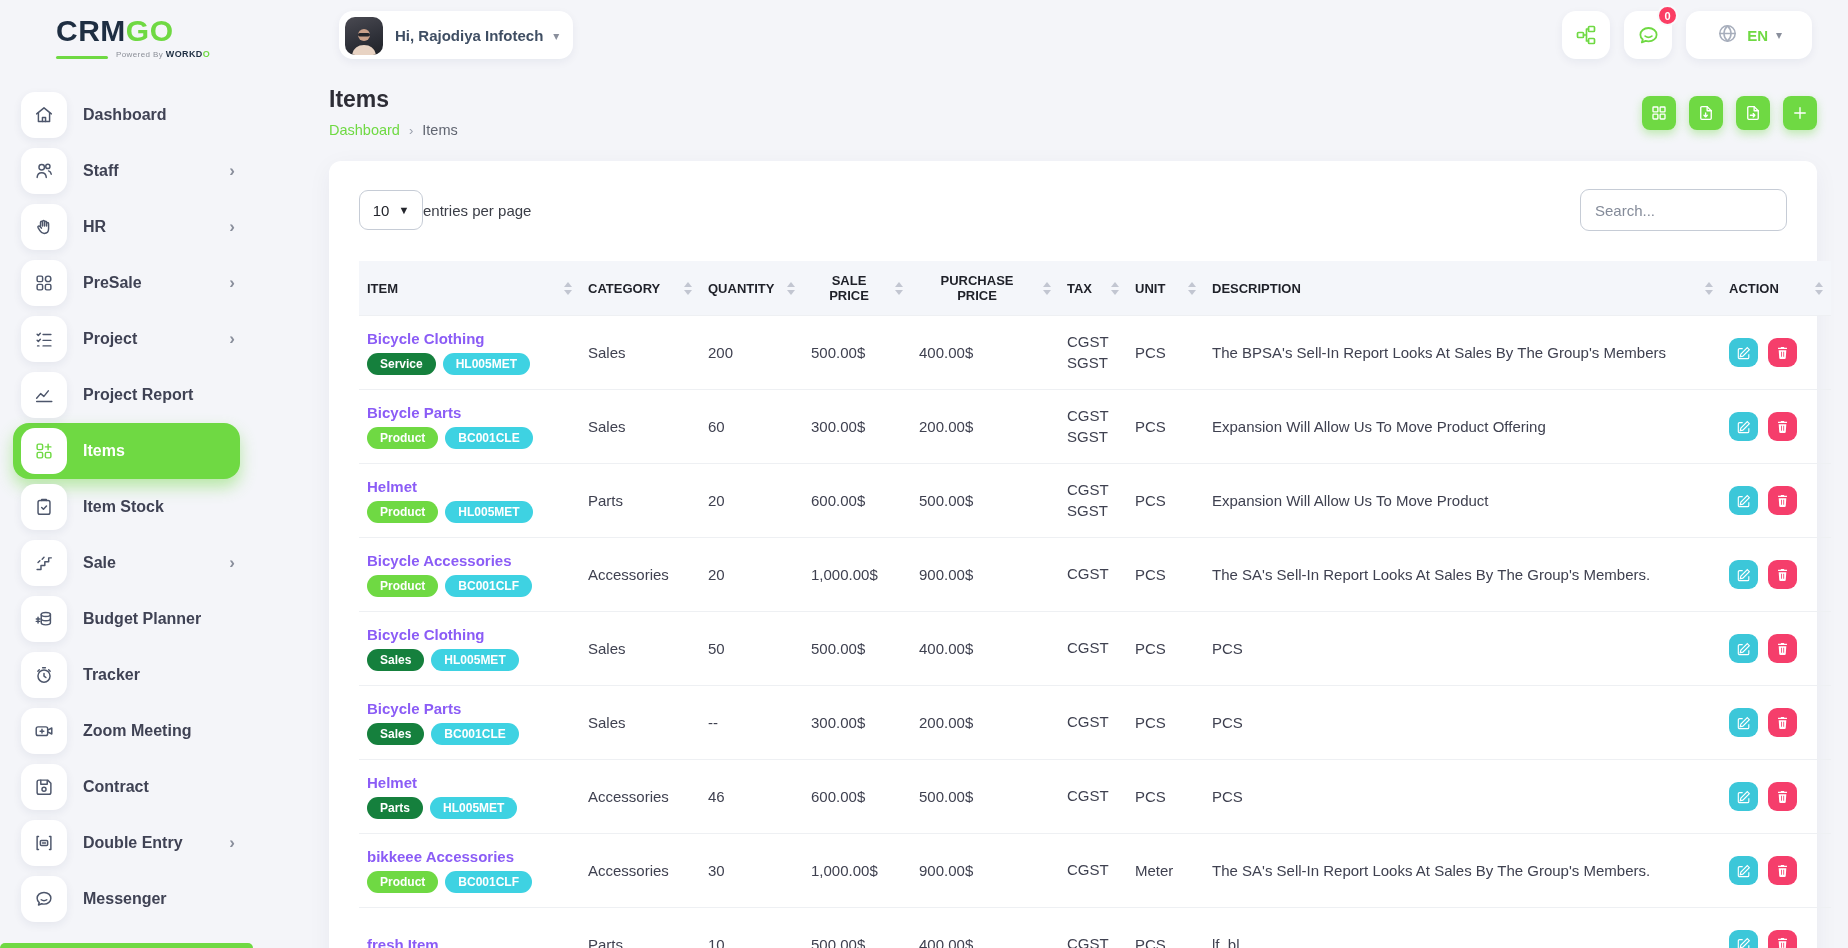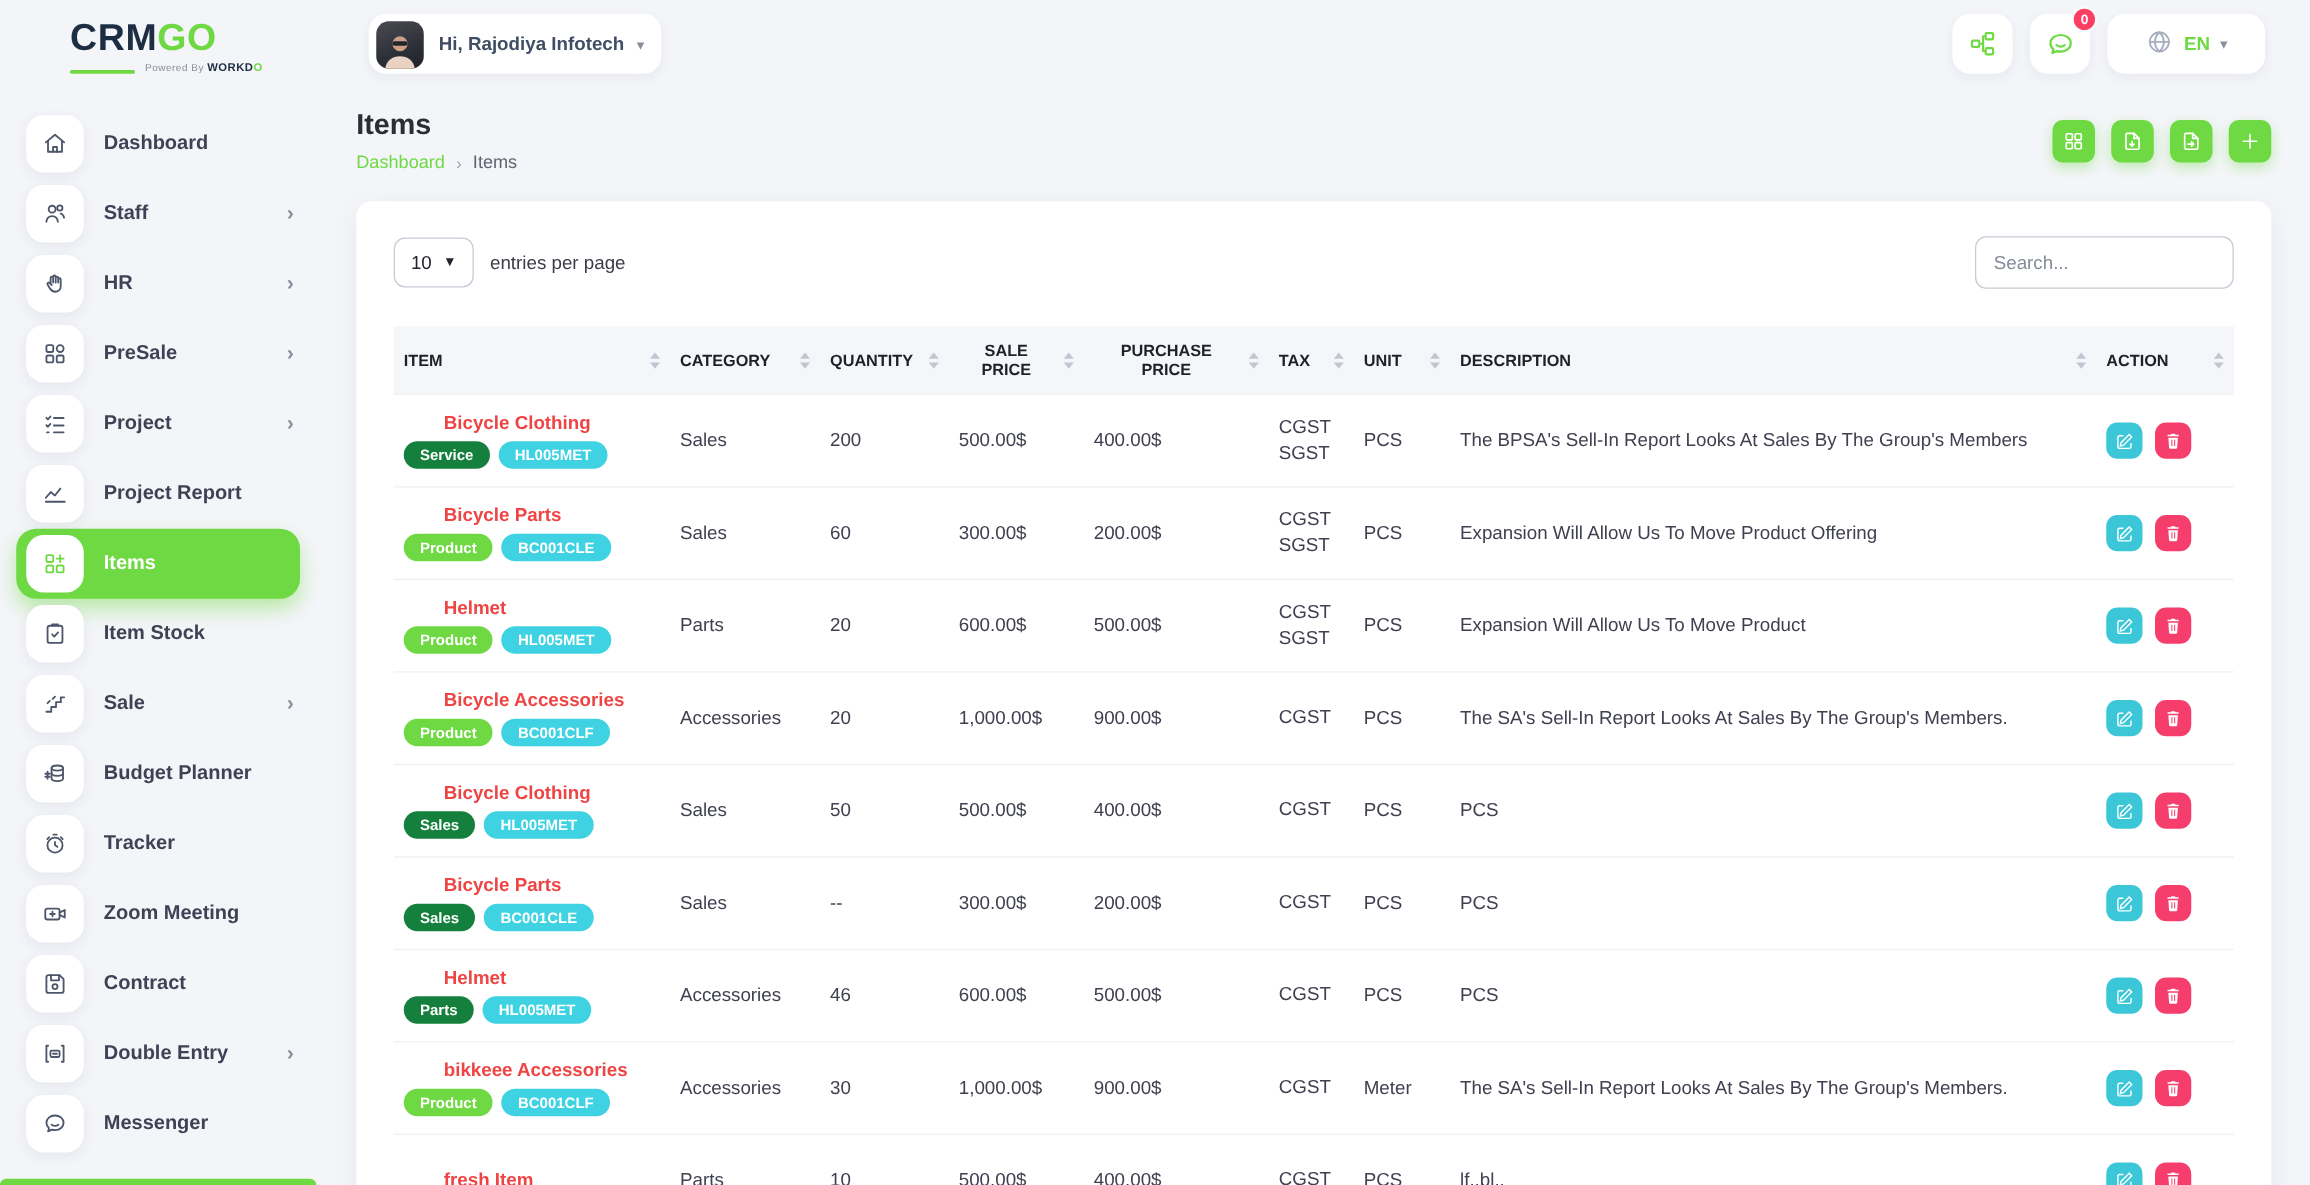--- a/index.html
+++ b/index.html
@@ -1,18 +1,18 @@
 <!DOCTYPE html>
 <html><head>
 <meta charset="utf-8">
 <style>
   * { margin:0; padding:0; box-sizing:border-box; }
   html,body { width:1848px; height:948px; overflow:hidden; }
   body { font-family:"Liberation Sans","DejaVu Sans",sans-serif; background:#f4f5f9; color:#3f4150; }
-  .app { position:relative; width:1848px; height:948px; display:flex; }
+  .app { position:relative; width:1848px; height:948px; display:flex;gap:44px; }
 
   
   .sidebar { position:relative; width:253px; flex:none; height:100%; background:#f4f5f9; }
   .logo-block { padding:16px 0 0 56px; }
   .logo-line1 { font-size:30px; font-weight:800; letter-spacing:.5px; line-height:30px; }
   .logo-crm { color:#1e2e42; }
   .logo-go { color:#6fd943; }
   .logo-line2 { display:flex; align-items:flex-end; margin-top:3px; }
   .logo-bar { width:52px; height:3px; background:#6fd943; border-radius:2px; margin-right:8px; }
   .powered { font-size:8px; color:#8b8f98; letter-spacing:.4px; }
@@ -54,34 +54,34 @@
   .bc-sep { color:#9aa0ac; font-size:13px; }
   .bc-current { color:#606571; }
   .page-actions { display:flex; gap:13px; margin-top:10px; }
   .pa-btn { width:34px; height:34px; border:none; border-radius:8px; background:#6fd943; display:flex; align-items:center; justify-content:center; cursor:pointer; box-shadow:0 4px 10px rgba(111,217,67,.4); }
   .pa-btn svg { stroke:#fff; fill:none; stroke-width:1.8; stroke-linecap:round; stroke-linejoin:round; }
 
   .card { margin-top:23px; background:#fff; border-radius:12px; box-shadow:0 6px 24px rgba(30,40,80,.05); padding:28px 30px 40px 30px; }
   .card-controls { display:flex; align-items:center; }
   .entries-select { width:64px; height:40px; border:1px solid #c6ccd6; border-radius:9px; display:flex; align-items:center; justify-content:center; gap:9px; font-size:15px; color:#23252c; cursor:pointer; background:#fff; }
   .entries-select .chev { font-size:11px; color:#23252c; }
-  .entries-label { margin-left:13px; font-size:15px; color:#3a3d46; }
+  .entries-label { font-size:15px; color:#3a3d46; }
   .search-input { margin-left:auto; width:207px; height:42px; border:1px solid #c6ccd6; border-radius:9px; padding:0 14px; font-size:15px; color:#3a3d46; font-family:inherit; background:#fff; }
   .search-input::placeholder { color:#848b99; }
 
   table { width:100%; border-collapse:collapse; margin-top:30px; table-layout:fixed; }
   thead th { background:#f4f6fa; font-size:13px; font-weight:700; color:#1f2129; text-align:center; padding:12px 8px; cursor:pointer; }
   thead th .th-inner { display:flex; align-items:center; justify-content:space-between; }
   .sort { display:inline-flex; flex-direction:column; gap:3px; margin-left:8px; flex:none; }
   .sort i { display:block; width:0; height:0; border-left:4px solid transparent; border-right:4px solid transparent; }
   .sort .up { border-bottom:5px solid #c2c6d1; }
   .sort .down { border-top:5px solid #c2c6d1; }
   tbody td { border-bottom:1px solid #eef0f3; padding:14px 8px; font-size:15px; color:#3f4150; vertical-align:middle; height:73px; }
   tbody tr:first-child td { border-top:1px solid #eef0f3; }
-  .item-name { font-size:15px; font-weight:600; color:#ef4444;margin-left:32px; }
+  .item-name { font-size:15px; font-weight:600; color:#8b5cf6; }
   .item-badges { margin-top:6px; }
   .badge { display:inline-block; padding:4px 13px; border-radius:30px; color:#fff; font-size:12px; font-weight:700; margin-right:7px; }
   .badge.pink { background:#15803d; }
   .badge.green { background:#6fd943; }
   .badge.cyan { background:#3ed2e2; }
   .c-tax span { display:block; line-height:1.35; }
   .c-action { white-space:nowrap; }
   .act { width:29px; height:29px; border:none; border-radius:9px; display:inline-flex; align-items:center; justify-content:center; cursor:pointer; margin-right:10px; }
   .act.edit { background:#3cc7d9; }
   .act.del { background:#f53e6b; }

